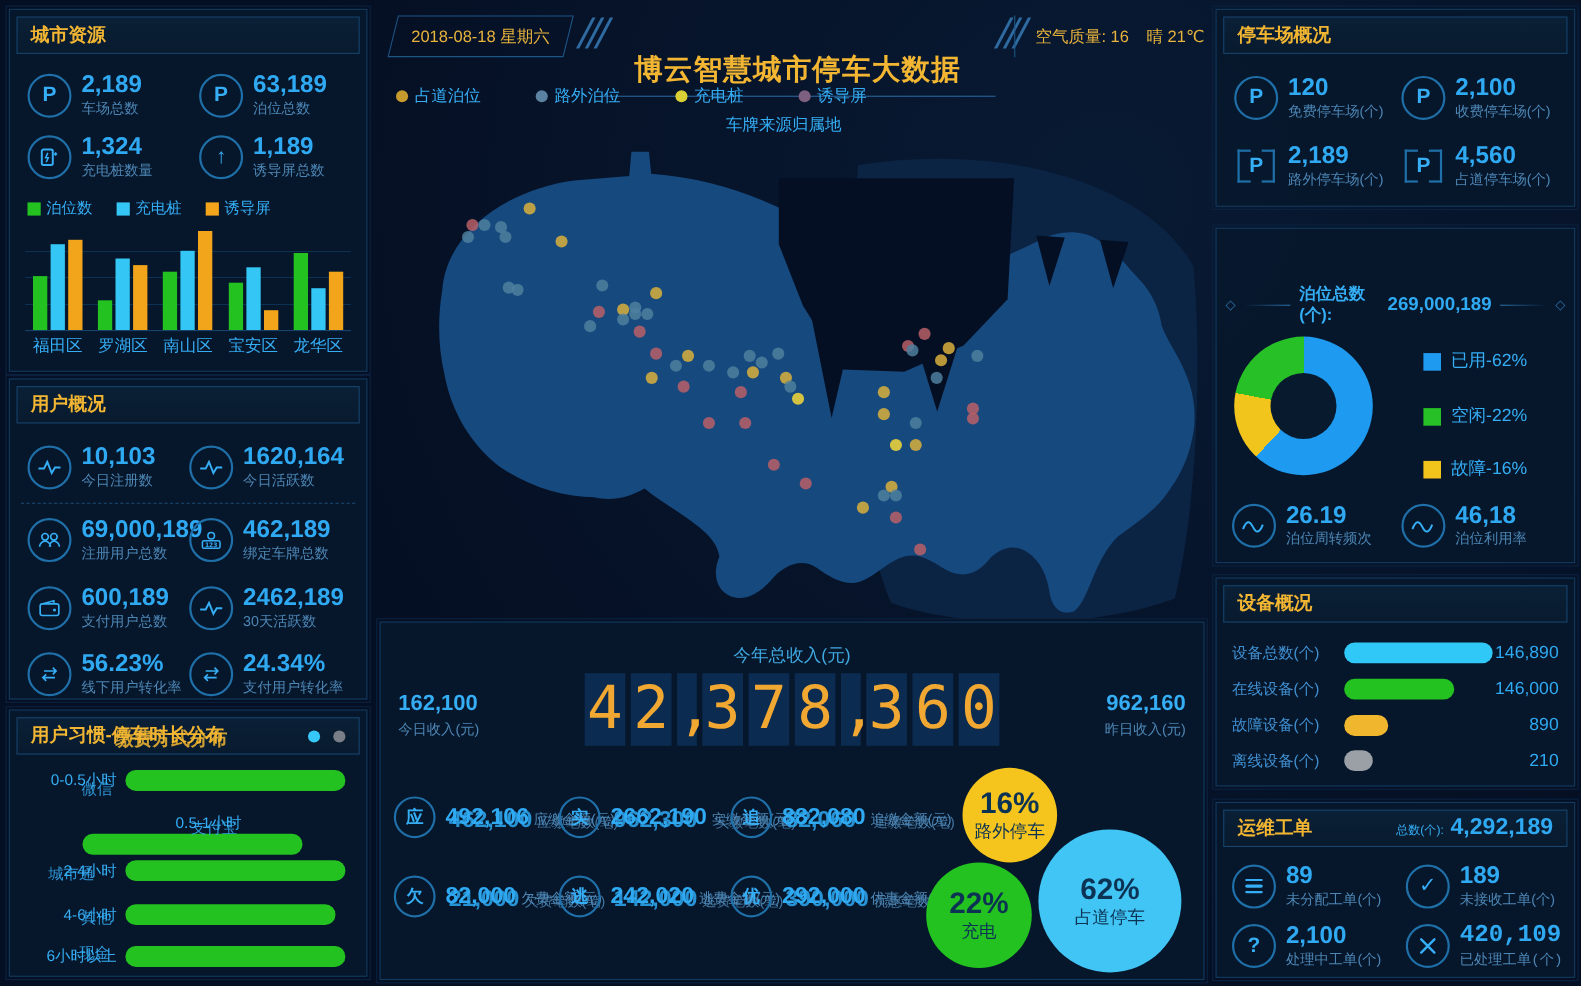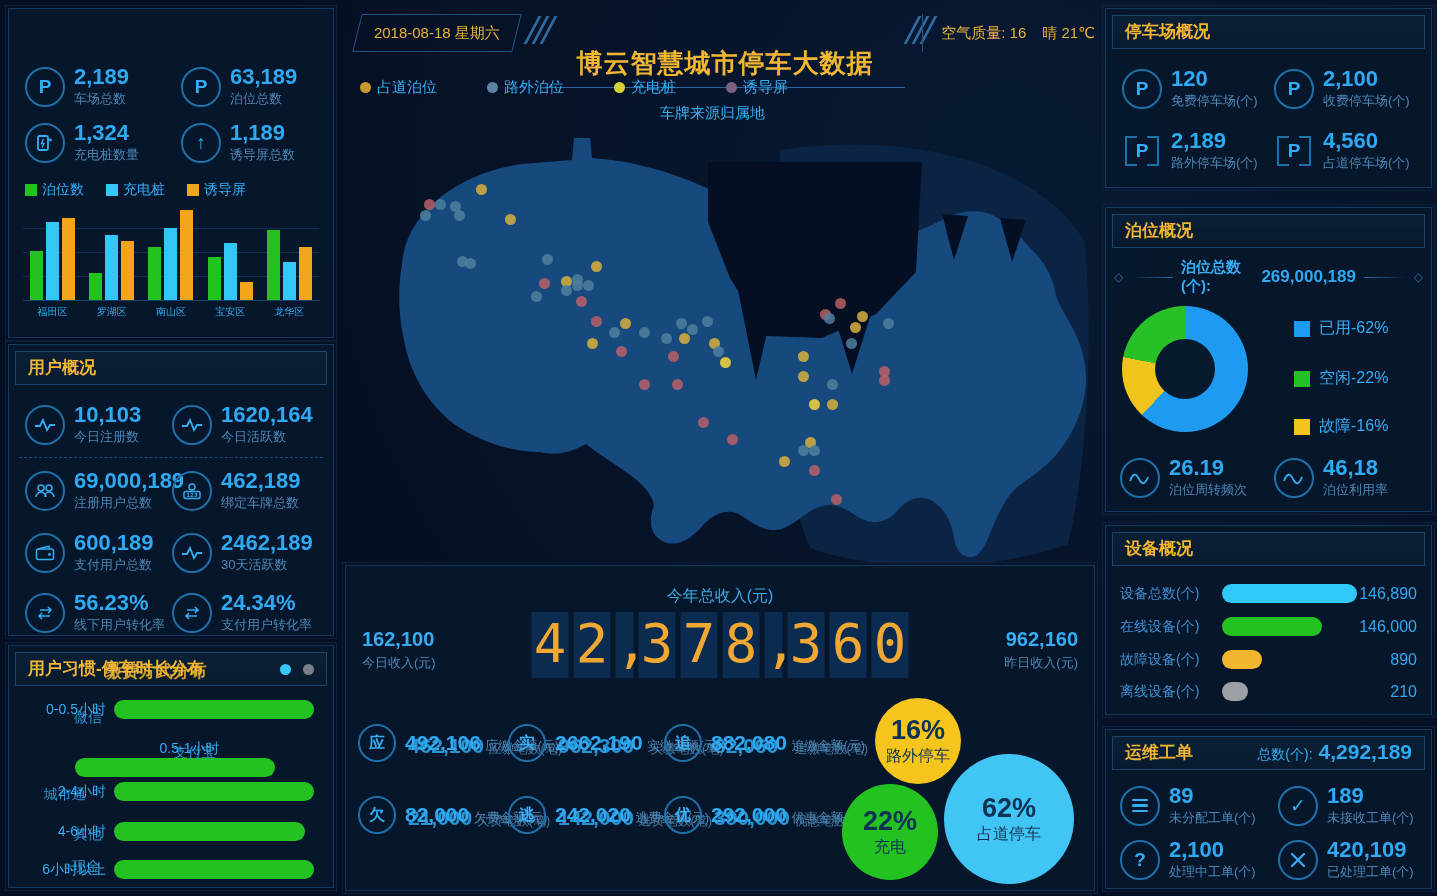--- a/index.html
+++ b/index.html
@@ -34,21 +34,21 @@
   .cr-legend { position:absolute; left:16px; top:172px; display:flex; gap:22px; }
   .lg-item { display:flex; align-items:center; gap:5px; color:#35aef5; font-size:14px; }
   .sw { width:12px; height:12px; }
   .cr-chart { position:absolute; left:14px; top:196px; width:296px; height:96px;
     border-bottom:1px solid #16436c;
     background:repeating-linear-gradient(to top, transparent 0 23px, #0d3153 23px 24px); }
   .cr-groups { position:absolute; inset:0; display:flex; justify-content:space-around; align-items:flex-end; }
   .grp { display:flex; align-items:flex-end; gap:3px; height:100%; }
   .bar { width:13px; display:inline-block; }
   .cr-cats { position:absolute; left:14px; top:296px; width:296px; display:flex; justify-content:space-around; }
-  .cr-cats span { color:#35aef5; font-size:10px; }
+  .cr-cats span { color:#35aef5; font-size:15px; }
 
   
   #p-user { left:8px; top:344px; width:326px; height:292px; }
   #p-user .dashline { position:absolute; left:10px; right:10px; top:112px; border-top:1px dashed #1b4a74; }
 
   
   #p-habit { left:8px; top:645px; width:326px; height:243px; }
   .dots2 { margin-left:auto; display:flex; gap:12px; align-items:center; }
   .cdot { width:11px; height:11px; border-radius:50%; }
   .habit-row { position:absolute; left:0; display:flex; align-items:center; width:100%; }
@@ -117,31 +117,34 @@
   .dleg { position:absolute; left:188px; display:flex; align-items:center; gap:9px;
     color:#35aef5; font-size:16px; }
   .dleg .sq { width:16px; height:16px; }
 
   .dev-row { position:absolute; left:14px; right:14px; display:flex; align-items:center; }
   .dev-row .dl { width:96px; color:#3f8fd0; font-size:14px; }
   .dev-row .dbar { height:19px; border-radius:10px; margin-left:6px; }
   .dev-row .dv { margin-left:auto; color:#2fa9f2; font-size:16px; }
 
   .wo-total { margin-left:auto; display:flex; align-items:baseline; gap:6px; }
-  .wo-total .tl { color:#35aef5; font-size:14px; font-weight:normal; }
+  .wo-total .tl { color:#35aef5; font-size:11px; font-weight:normal; }
   .wo-total .tv { color:#2fa9f2; font-size:21px; font-weight:bold; }
   .hlines { display:flex; flex-direction:column; gap:3px; }
   .hlines i { width:16px; height:2.5px; background:#35aef5; border-radius:2px; }
 </style>
 </head>
 <body>
 
 <div class="stage">
 
   <section class="panel" id="p-city">
+    <div class="ptitle">
+        <span>城市资源</span>
+      </div>
     <div class="stat" style="left:16px; top:56px;">
       <span class="cicon">P</span>
       <span>
           <div class="num">2,189</div>
       <div class="lbl">车场总数</div>
         </span>
     </div>
     <div class="stat" style="left:172px; top:56px;">
       <span class="cicon">P</span>
       <span>
@@ -575,23 +578,20 @@
     <div class="stat" style="left:168px; top:120px;">
       <span class="bracket">P</span>
       <span>
           <div class="num">4,560</div>
           <div class="lbl">占道停车场(个)</div>
         </span>
     </div>
   </section>
 
   <section class="panel" id="p-berth">
-    <div class="ptitle">
-        <span>泊位概况</span>
-      </div>
     <div class="total-row">
       <span class="dmd">◇</span>
         <span class="line"></span>
       <span class="tl">泊位总数(个):</span>
       <span class="tv">269,000,189</span>
       <span class="line" style="transform:scaleX(-1)"></span>
         <span class="dmd">◇</span>
     </div>
     <div class="donut" id="berth-donut" style="background: conic-gradient(rgb(30, 155, 240) 0%, rgb(30, 155, 240) 62%, rgb(242, 197, 28) 62%, rgb(242, 197, 28) 78%, rgb(39, 193, 39) 78%, rgb(39, 193, 39) 100%);"></div>
     <div class="dleg" style="top:110px;">
@@ -684,21 +684,21 @@
           <div class="lbl">未接收工单(个)</div>
         </span>
     </div>
     <div class="stat" style="left:14px; top:108px;">
       <span class="cicon">?</span>
       <span>
           <div class="num">2,100</div>
           <div class="lbl">处理中工单(个)</div>
         </span>
     </div>
-    <div class="stat" style="left:172px; top:108px;">
+    <div class="stat" style="left:172px; top:108px;font-family:Liberation Mono, monospace;">
       <span class="cicon">
           <svg width="16" height="16" viewBox="0 0 16 16">
             <path d="M2 2 L14 14 M14 2 L2 14" stroke="#35aef5" stroke-width="2.2" stroke-linecap="round"></path>
           </svg>
         </span>
       <span>
           <div class="num">420,109</div>
           <div class="lbl">已处理工单(个)</div>
         </span>
     </div>

